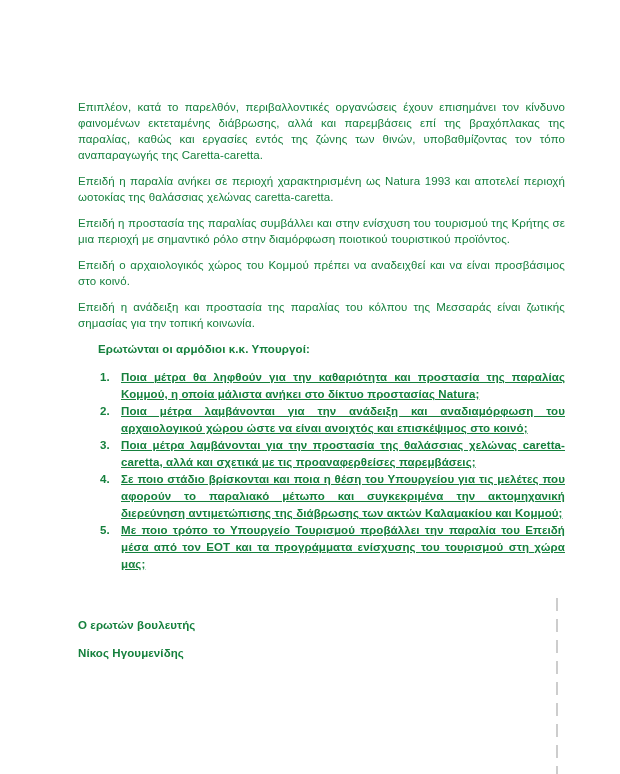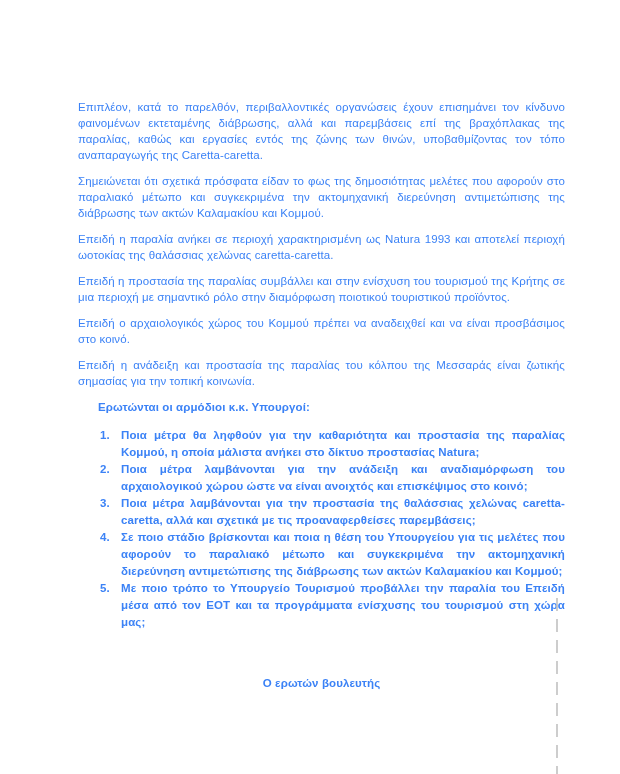--- a/index.html
+++ b/index.html
@@ -7,21 +7,21 @@
     padding: 0;
     background: #ffffff;
   }
   .page {
     position: relative;
     width: 565px;
     height: 774px;
     background: #ffffff;
     overflow: hidden;
     font-family: "Liberation Sans", sans-serif;
-    color: #3b82f6;
+    color: #15803d;
   }
   .content {
     position: absolute;
     left: 78px;
     top: 0;
     width: 487px;
     padding-top: 99px;
     box-sizing: content-box;
   }
   .content p {
@@ -44,35 +44,36 @@
   }
   ol.questions li {
     counter-increment: q;
     position: relative;
     padding-left: 43px;
     font-size: 11.5px;
     line-height: 17px;
     font-weight: bold;
     text-align: justify;
     letter-spacing: 0.1px;
+    text-decoration: underline;
   }
   ol.questions li::before {
     content: counter(q) ".";
     position: absolute;
     left: 22px;
     top: 0;
     font-weight: bold;
   }
   .signature {
     margin-top: 44px;
     text-align: center;
     font-weight: bold;
   }
   .signature p {
-    text-align: center;
+    text-align: left;
     margin: 0 0 12px 0;
   }
   .scan-artifact {
     position: absolute;
     right: 7px;
     top: 598px;
     width: 2px;
     height: 176px;
     background: repeating-linear-gradient(
       180deg,
@@ -82,36 +83,36 @@
     opacity: 0.85;
   }
 </style>
 </head>
 <body>
 
 <div class="page">
   <div class="content">
 
     <p>Επιπλέον, κατά το παρελθόν, περιβαλλοντικές οργανώσεις έχουν επισημάνει τον κίνδυνο φαινομένων εκτεταμένης διάβρωσης, αλλά και παρεμβάσεις επί της βραχόπλακας της παραλίας, καθώς και εργασίες εντός της ζώνης των θινών, υποβαθμίζοντας τον τόπο αναπαραγωγής της Caretta-caretta.</p>
-    <p>Σημειώνεται ότι σχετικά πρόσφατα είδαν το φως της δημοσιότητας μελέτες που αφορούν στο παραλιακό μέτωπο και συγκεκριμένα την ακτομηχανική διερεύνηση αντιμετώπισης της διάβρωσης των ακτών Καλαμακίου και Κομμού.</p>
     <p>Επειδή η παραλία ανήκει σε περιοχή χαρακτηρισμένη ως Natura 1993 και αποτελεί περιοχή ωοτοκίας της θαλάσσιας χελώνας caretta-caretta.</p>
     <p>Επειδή η προστασία της παραλίας συμβάλλει και στην ενίσχυση του τουρισμού της Κρήτης σε μια περιοχή με σημαντικό ρόλο στην διαμόρφωση ποιοτικού τουριστικού προϊόντος.</p>
     <p>Επειδή ο αρχαιολογικός χώρος του Κομμού πρέπει να αναδειχθεί και να είναι προσβάσιμος στο κοινό.</p>
     <p>Επειδή η ανάδειξη και προστασία της παραλίας του κόλπου της Μεσσαράς είναι ζωτικής σημασίας για την τοπική κοινωνία.</p>
 
     <p class="question-heading">Ερωτώνται οι αρμόδιοι κ.κ. Υπουργοί:</p>
 
     <ol class="questions">
       <li>Ποια μέτρα θα ληφθούν για την καθαριότητα και προστασία της παραλίας Κομμού, η οποία μάλιστα ανήκει στο δίκτυο προστασίας Natura;</li>
       <li>Ποια μέτρα λαμβάνονται για την ανάδειξη και αναδιαμόρφωση του αρχαιολογικού χώρου ώστε να είναι ανοιχτός και επισκέψιμος στο κοινό;</li>
       <li>Ποια μέτρα λαμβάνονται για την προστασία της θαλάσσιας χελώνας caretta-caretta, αλλά και σχετικά με τις προαναφερθείσες παρεμβάσεις;</li>
       <li>Σε ποιο στάδιο βρίσκονται και ποια η θέση του Υπουργείου για τις μελέτες που αφορούν το παραλιακό μέτωπο και συγκεκριμένα την ακτομηχανική διερεύνηση αντιμετώπισης της διάβρωσης των ακτών Καλαμακίου και Κομμού;</li>
       <li>Με ποιο τρόπο το Υπουργείο Τουρισμού προβάλλει την παραλία του Επειδή μέσα από τον ΕΟΤ και τα προγράμματα ενίσχυσης του τουρισμού στη χώρα μας;</li>
     </ol>
 
     <div class="signature">
       <p>Ο ερωτών βουλευτής</p>
+      <p>Νίκος Ηγουμενίδης</p>
     </div>
 
   </div>
 
   <div class="scan-artifact"></div>
 </div>
 
 </body></html>

